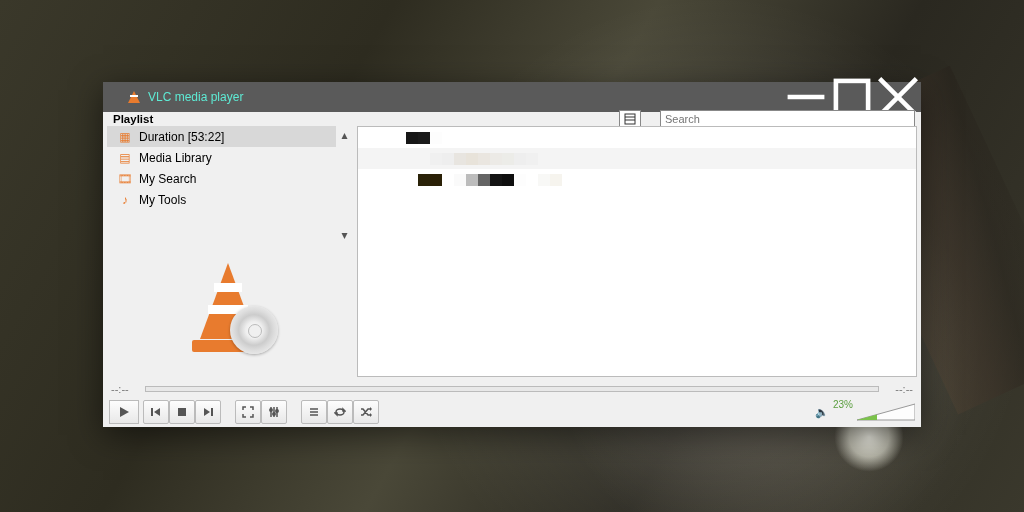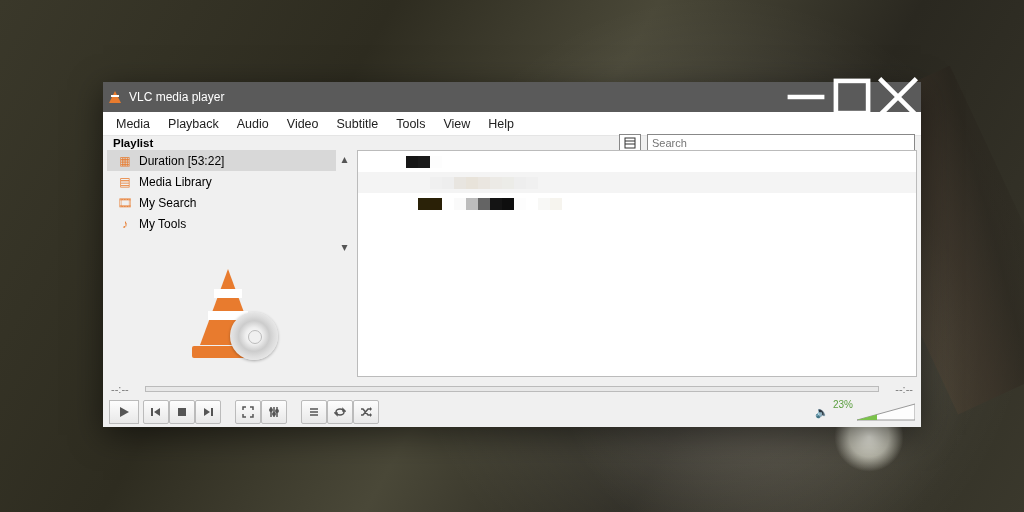--- a/index.html
+++ b/index.html
@@ -1,33 +1,33 @@
 <!DOCTYPE html>
 <html><head>
 <meta charset="utf-8">
 <style>
 *{box-sizing:border-box;margin:0;padding:0;font-family:"Segoe UI",Tahoma,sans-serif;font-size:12px;user-select:none}
 body{width:1024px;height:512px;overflow:hidden;background:linear-gradient(135deg,#3a3a2e 0%,#2a2a20 20%,#4a4838 40%,#2e2d24 60%,#383626 80%,#2a2820 100%);position:relative}
 .desktop-bg{position:absolute;inset:0;background:radial-gradient(circle at 70% 60%,rgba(255,255,255,.15) 0%,transparent 40%),radial-gradient(circle at 75% 70%,rgba(255,240,220,.2) 0%,transparent 25%),linear-gradient(120deg,#3a382a 0%,#2e2c20 30%,#4a4838 50%,#2a2820 70%,#3a382c 100%)}
 .desktop-bg::before{content:"";position:absolute;right:120px;bottom:40px;width:70px;height:70px;background:radial-gradient(circle,rgba(255,255,245,.9) 0%,rgba(255,255,240,.6) 40%,transparent 70%);border-radius:50%}
 .desktop-bg::after{content:"";position:absolute;right:0;top:80px;width:140px;height:320px;background:linear-gradient(100deg,transparent 0%,rgba(100,80,60,.3) 20%,rgba(60,50,40,.6) 50%,rgba(40,35,28,.5) 70%,transparent 100%);transform:rotate(-25deg)}
 .window{position:absolute;left:103px;top:82px;width:818px;height:345px;background:#f0f0f0;box-shadow:0 8px 30px rgba(0,0,0,.5);display:flex;flex-direction:column}
-.titlebar{height:30px;background:#5a5a5a;color:#ffffff;display:flex;align-items:center;padding-left:4px}
+.titlebar{height:30px;background:#5a5a5a;color:#5eead4;display:flex;align-items:center;padding-left:23px}
 .titlebar-icon{width:16px;height:16px;margin-right:6px;display:flex;align-items:center;justify-content:center}
 .cone-small{width:0;height:0;border-left:6px solid transparent;border-right:6px solid transparent;border-bottom:12px solid #e87b2e;position:relative}
 .cone-small::after{content:"";position:absolute;left:-4px;top:4px;width:8px;height:2px;background:#fff}
 .titlebar-text{flex:1;font-size:12px}
 .titlebar-buttons{display:flex;height:100%}
 .titlebar-btn{width:46px;height:100%;display:flex;align-items:center;justify-content:center;color:#fff;cursor:pointer}
 .menubar{height:24px;background:#fff;display:flex;align-items:center;padding:0 4px;border-bottom:1px solid #e5e5e5}
 .menu-item{padding:2px 9px;cursor:pointer;font-size:12.5px;color:#222}
 .content{flex:1;display:flex;flex-direction:column;background:#f0f0f0}
 .list-header{height:14px;display:flex;align-items:center;padding:0 6px}
 .list-header-left{flex:0 0 246px;font-weight:bold;font-size:11.5px;padding-left:4px}
-.list-header-right{flex:1;display:flex;align-items:center;gap:6px}
+.list-header-right{flex:1;display:flex;align-items:center;gap:19px}
 .view-toggle{width:22px;height:18px;border:1px solid #888;background:#fff;display:flex;align-items:center;justify-content:center;cursor:pointer}
 .view-toggle svg{width:12px;height:12px}
 .search-box{flex:1;height:18px;border:1px solid #888;background:#fff;padding:0 4px;font-size:11px;color:#777;display:flex;align-items:center}
 .search-box input{border:0;outline:0;width:100%;font-size:11px;background:transparent}
 .panes{flex:1;display:flex;gap:4px;padding:0 4px 4px 4px;min-height:0}
 .sidebar{flex:0 0 246px;display:flex;flex-direction:column;background:#f0f0f0}
 .sidebar-scroll{flex:1;position:relative}
 .sidebar-scrollbar{position:absolute;right:0;top:0;width:17px;height:100%;background:#f0f0f0;display:flex;flex-direction:column;justify-content:space-between;align-items:center;padding:2px 0}
 .sb-arrow{width:13px;height:13px;display:flex;align-items:center;justify-content:center;cursor:pointer;color:#555}
 .side-item{height:21px;display:flex;align-items:center;padding-left:10px;gap:6px;cursor:pointer;font-size:12px;margin-right:17px}
@@ -97,30 +97,20 @@
         </div>
       <div class="titlebar-btn close">
           <svg viewBox="0 0 10 10">
             <line x1="1" y1="1" x2="9" y2="9" stroke="currentColor" stroke-width="1"></line>
             <line x1="9" y1="1" x2="1" y2="9" stroke="currentColor" stroke-width="1"></line>
           </svg>
         </div>
     </div>
   </div>
 
-  <div class="menubar">
-    <div class="menu-item">Media</div>
-    <div class="menu-item">Playback</div>
-    <div class="menu-item">Audio</div>
-    <div class="menu-item">Video</div>
-    <div class="menu-item">Subtitle</div>
-    <div class="menu-item">Tools</div>
-    <div class="menu-item">View</div>
-    <div class="menu-item">Help</div>
-  </div>
 
   <div class="content">
     <div class="list-header">
       <div class="list-header-left">Playlist</div>
       <div class="list-header-right">
         <div style="flex:1"></div>
         <div class="view-toggle">
           <svg viewBox="0 0 12 12">
               <rect x="1" y="1" width="10" height="10" fill="none" stroke="#333" stroke-width="1"></rect>
               <line x1="1" y1="4" x2="11" y2="4" stroke="#333"></line>

